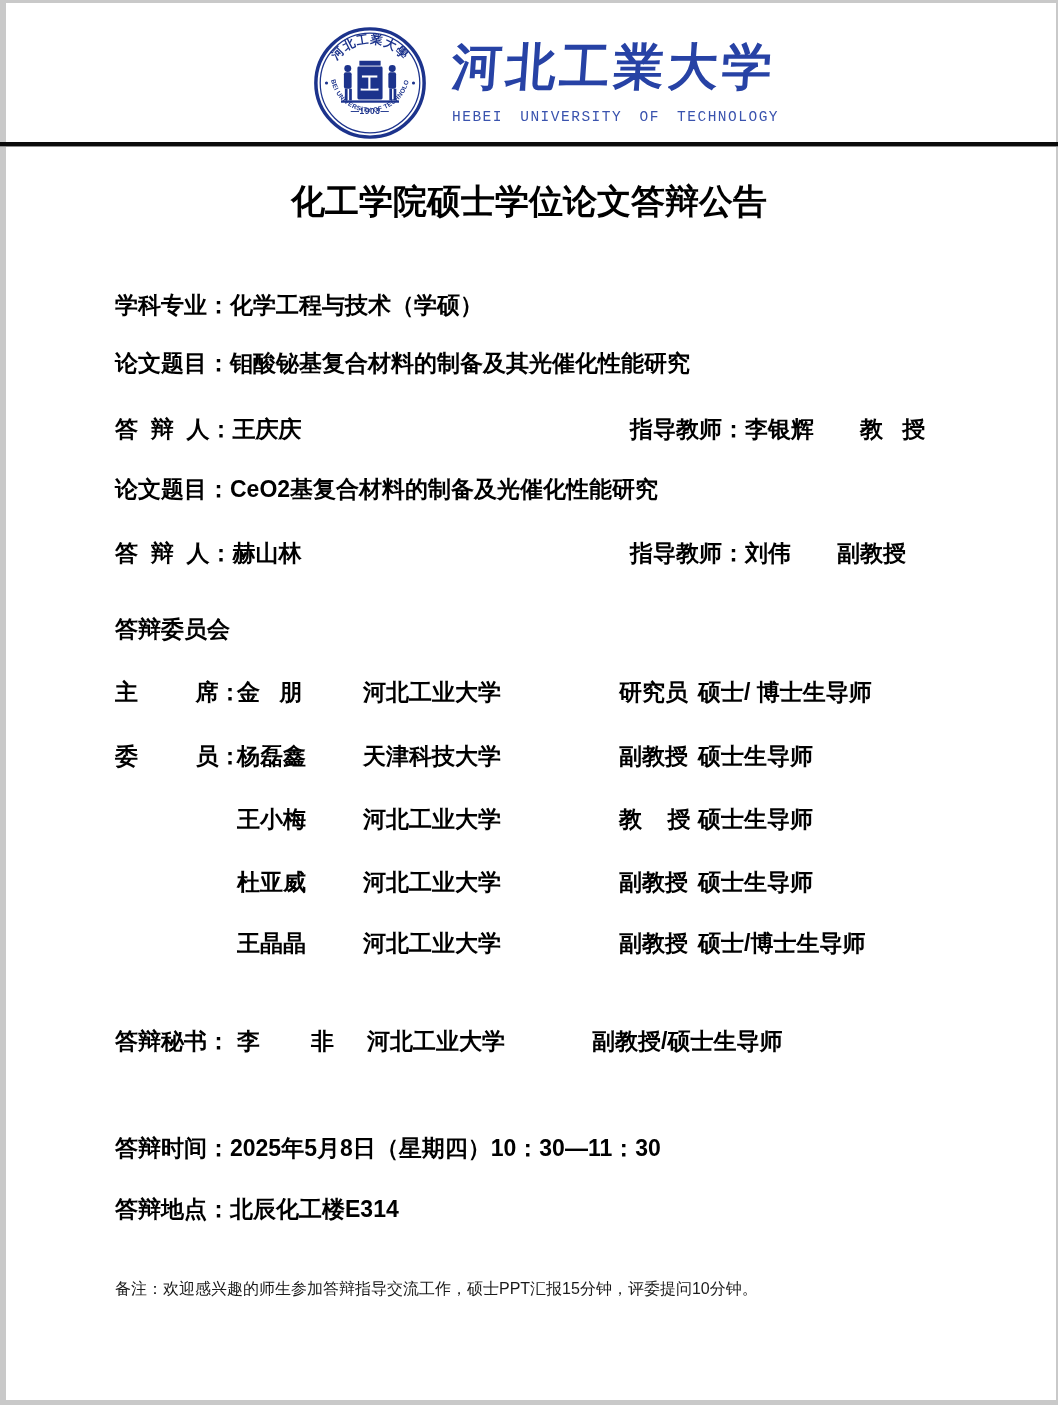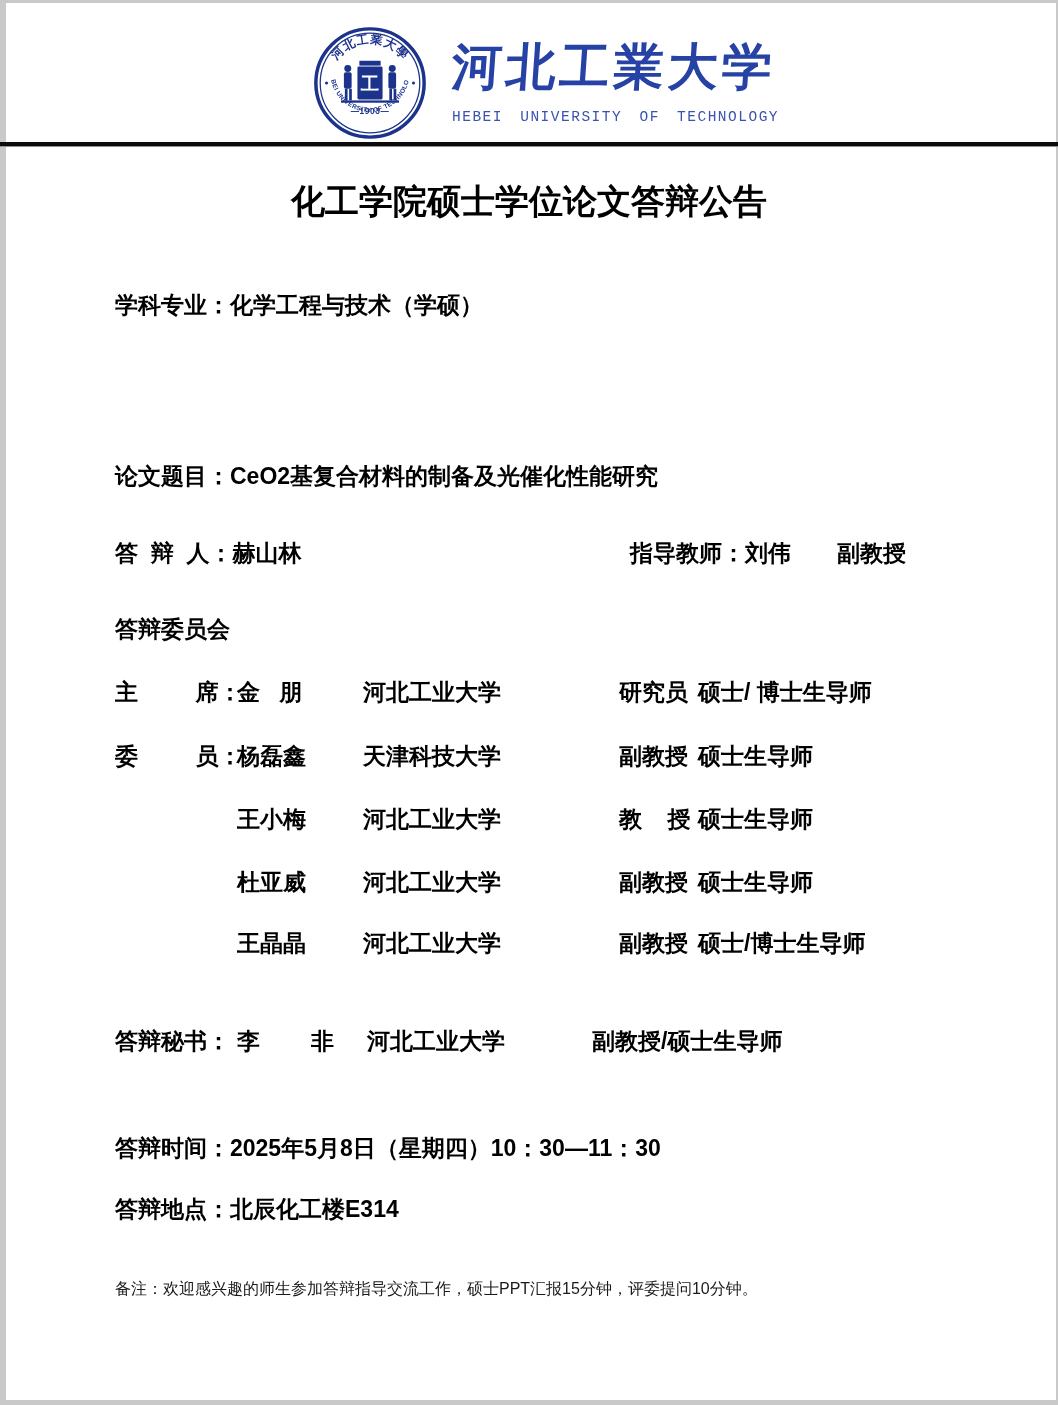--- a/index.html
+++ b/index.html
@@ -79,22 +79,24 @@
       </svg>
     </div>
     <div class="wordmark">河北工業大学</div>
     <div class="univ-en">HEBEI UNIVERSITY OF TECHNOLOGY</div>
     <div class="rule"></div>
 
     <div class="doc-title">化工学院硕士学位论文答辩公告</div>
 
     <div class="line" style="top:283px"><span>学科专业：</span><span>化学工程与技术（学硕）</span></div>
 
+    <div class="line" style="top:341px"><span>论文题目：</span><span>钼酸铋基复合材料的制备及其光催化性能研究</span></div>
+    <div class="line" style="top:407px"><span>答  辩  人：</span><span>王庆庆</span><span class="sup"><span>指导教师：</span><span>李银辉</span><span class="gap"></span><span>教   授</span></span></div>
 
-    <div class="line" style="top:454px"><span>论文题目：</span><span>CeO2基复合材料的制备及光催化性能研究</span></div>
+    <div class="line" style="top:467px"><span>论文题目：</span><span>CeO2基复合材料的制备及光催化性能研究</span></div>
     <div class="line" style="top:531px"><span>答  辩  人：</span><span>赫山林</span><span class="sup"><span>指导教师：</span><span>刘伟</span><span class="gap"></span><span>副教授</span></span></div>
 
     <div class="line" style="top:607px"><span>答辩委员会</span></div>
 
     <div class="crow" style="top:677px">
       <span class="c0">主         席：</span>
       <span class="c1">金   朋</span>
       <span class="c2">河北工业大学</span>
       <span class="c3">研究员</span>
       <span class="c4">硕士/ 博士生导师</span>

